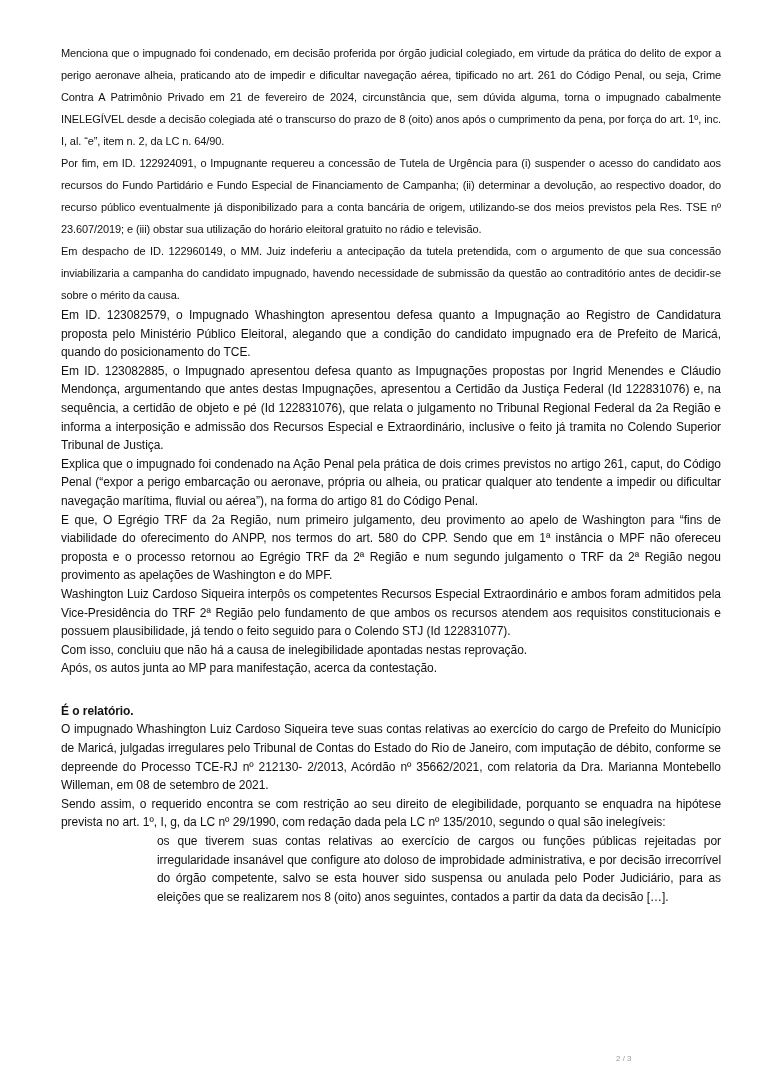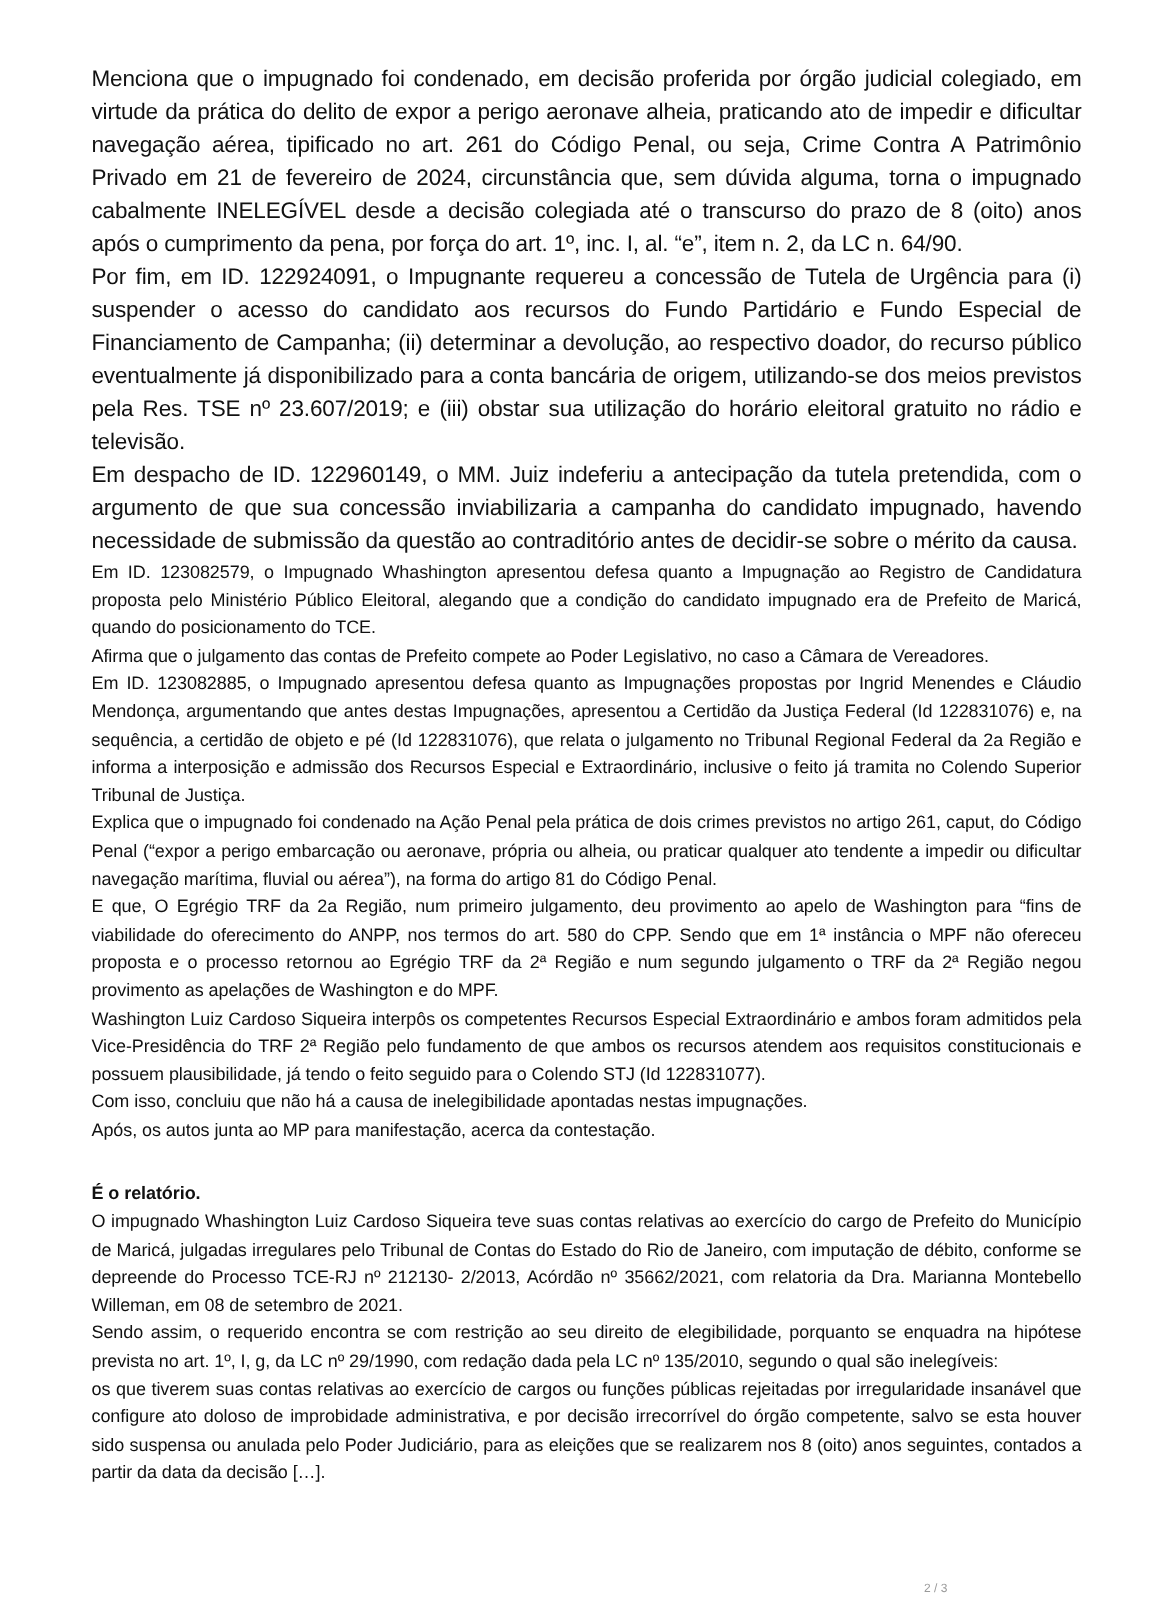--- a/index.html
+++ b/index.html
@@ -2,46 +2,45 @@
 <html><head>
 <meta charset="utf-8">
 <style>
   html, body { margin: 0; padding: 0; background: #ffffff; }
   body { width: 774px; height: 1081px; position: relative; overflow: hidden; }
   .page {
     position: absolute; left: 61px; top: 42px; width: 660px;
     color: #111111;
     font-family: "Liberation Sans", sans-serif;
   }
-  .lg { font-size: 15px; line-height: 22px; text-align: justify; margin: 0; letter-spacing: -0.1px; }
+  .lg { font-size: 11px; line-height: 22px; text-align: justify; margin: 0; letter-spacing: -0.1px; }
   .sm { font-size: 12px; line-height: 18.6px; text-align: justify; margin: 0; letter-spacing: -0.05px; }
   .it { }
   .bold { font-weight: bold; margin-top: 24px; }
-  .quote { }
+  .quote { margin-left: 96px; }
   .gap { height: 18.6px; }
   .pageno {
     position: absolute; left: 616px; top: 1054px;
     font-family: "Liberation Sans", sans-serif; font-size: 8px; color: #9a9a9a;
   }
 </style>
 </head>
 <body>
 
 <div class="page">
   <p class="lg">Menciona que o impugnado foi condenado, em decisão proferida por órgão judicial colegiado, em virtude da prática do delito de expor a perigo aeronave alheia, praticando ato de impedir e dificultar navegação aérea, tipificado no art. 261 do Código Penal, ou seja, Crime Contra A Patrimônio Privado em 21 de fevereiro de 2024, circunstância que, sem dúvida alguma, torna o impugnado cabalmente INELEGÍVEL desde a decisão colegiada até o transcurso do prazo de 8 (oito) anos após o cumprimento da pena, por força do art. 1º, inc. I, al. “e”, item n. 2, da LC n. 64/90.</p>
   <p class="lg"><span>Por fim, em ID. 122924091, o  Impugnante requereu a concessão de Tutela de Urgência para </span><span class="it">(i) suspender o acesso do candidato aos recursos do Fundo Partidário e Fundo Especial de Financiamento de Campanha; (ii) determinar a devolução, ao respectivo doador, do recurso público eventualmente já disponibilizado para a conta bancária de origem, utilizando-se dos meios previstos pela Res. TSE nº 23.607/2019; e (iii) obstar sua utilização do horário eleitoral gratuito no rádio e televisão.</span></p>
   <p class="lg">Em despacho de ID. 122960149, o MM. Juiz indeferiu a antecipação da tutela pretendida, com o argumento de que sua concessão inviabilizaria a campanha do candidato impugnado, havendo necessidade de submissão da questão ao contraditório antes de decidir-se sobre o mérito da causa.</p>
 
   <p class="sm">Em ID. 123082579, o Impugnado Whashington apresentou defesa quanto a Impugnação ao Registro de Candidatura proposta pelo Ministério Público Eleitoral, alegando que a condição do candidato impugnado era de Prefeito de Maricá, quando do posicionamento do TCE.</p>
-  <p class="sm">Afirma que o julgamento das contas de Prefeito  compete ao Poder Legislativo, no caso a Câmara de Vereadores.</p>
   <p class="sm">Em ID. 123082885, o Impugnado apresentou defesa quanto as Impugnações propostas por Ingrid Menendes e Cláudio Mendonça, argumentando que antes destas Impugnações, apresentou a Certidão da Justiça Federal (Id 122831076) e, na sequência, a certidão de objeto e pé (Id 122831076), que relata o julgamento no Tribunal Regional Federal da 2a Região e informa a interposição e admissão dos Recursos Especial e Extraordinário, inclusive o feito já tramita no Colendo Superior Tribunal de Justiça.</p>
   <p class="sm"><span>Explica que o impugnado foi condenado na Ação Penal pela prática de dois crimes previstos no artigo 261, caput, do Código Penal </span><span class="it">(“expor a perigo embarcação ou aeronave, própria ou alheia, ou praticar qualquer ato tendente a impedir ou dificultar navegação marítima, fluvial ou aérea”</span><span>), na forma do artigo 81 do Código Penal.</span></p>
   <p class="sm">E que, O Egrégio TRF da 2a Região, num primeiro julgamento, deu provimento ao apelo de Washington para “fins de viabilidade do oferecimento do ANPP, nos termos do art. 580 do CPP. Sendo que em 1ª instância o MPF não ofereceu proposta e o processo retornou ao Egrégio TRF da 2ª Região e num segundo julgamento o TRF da 2ª Região negou provimento as apelações de Washington e do MPF.</p>
   <p class="sm">Washington Luiz Cardoso Siqueira interpôs os competentes Recursos Especial Extraordinário e ambos foram admitidos pela Vice-Presidência do TRF 2ª Região pelo fundamento de que ambos os recursos atendem aos requisitos constitucionais e possuem plausibilidade, já tendo o feito seguido para o Colendo STJ (Id 122831077).</p>
-  <p class="sm">Com isso, concluiu que não há a causa de inelegibilidade apontadas nestas impugnações.</p>
+  <p class="sm">Com isso, concluiu que não há a causa de inelegibilidade apontadas nestas reprovação.</p>
   <p class="sm">Após, os autos junta ao MP para manifestação, acerca da contestação.</p>
   <p class="sm bold">É o relatório.</p>
   <p class="sm">O impugnado Whashington Luiz Cardoso Siqueira teve suas contas relativas ao exercício do cargo de Prefeito do Município de Maricá, julgadas irregulares pelo Tribunal de Contas do Estado do Rio de Janeiro, com imputação de débito, conforme se depreende do Processo TCE-RJ nº 212130- 2/2013, Acórdão nº 35662/2021, com relatoria da Dra. Marianna Montebello Willeman, em 08 de setembro de 2021.</p>
   <p class="sm">Sendo assim, o requerido encontra se com restrição ao seu direito de elegibilidade, porquanto se enquadra na hipótese prevista no art. 1º, I, g, da LC nº 29/1990, com redação dada pela LC nº 135/2010, segundo o qual são inelegíveis:</p>
   <p class="sm quote">os que tiverem suas contas relativas ao exercício de cargos ou funções públicas rejeitadas por irregularidade insanável que configure ato doloso de improbidade administrativa, e por decisão irrecorrível do órgão competente, salvo se esta houver sido suspensa ou anulada pelo Poder Judiciário, para as eleições que se realizarem nos 8 (oito) anos seguintes, contados a partir da data da decisão […].</p>
   <div class="gap"></div>
 
 </div>
 
 <div class="pageno">2 / 3</div>

